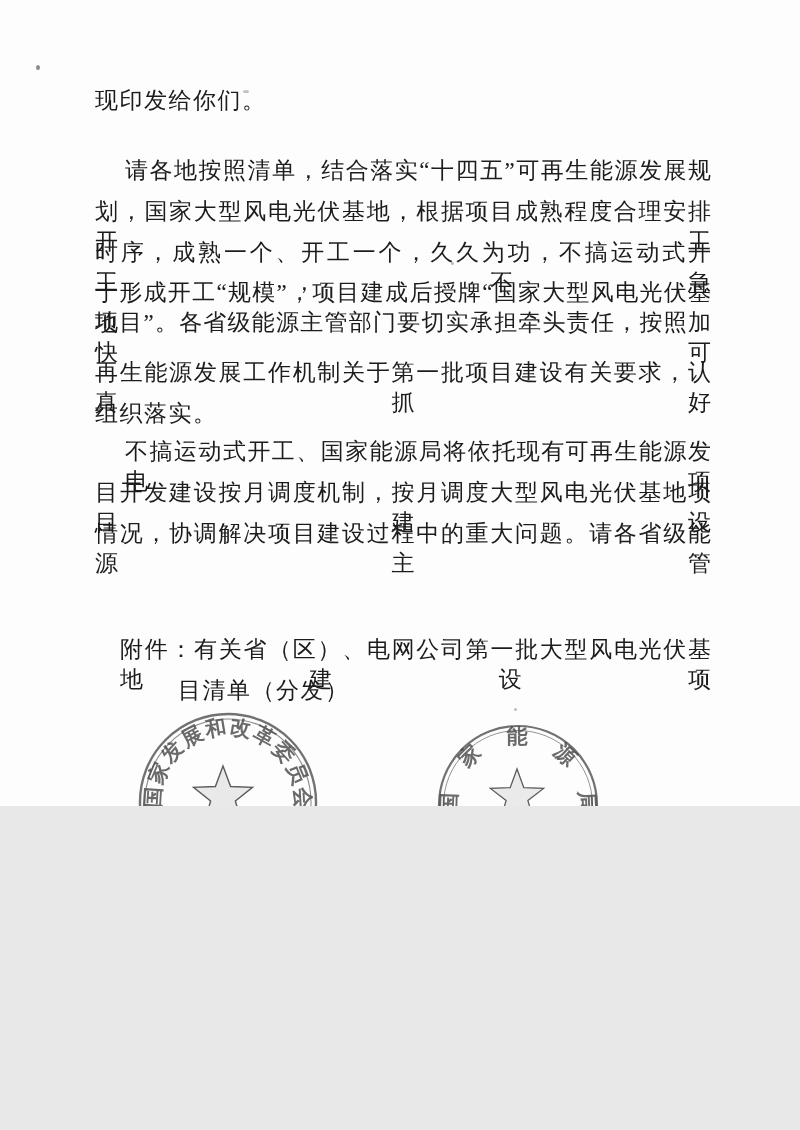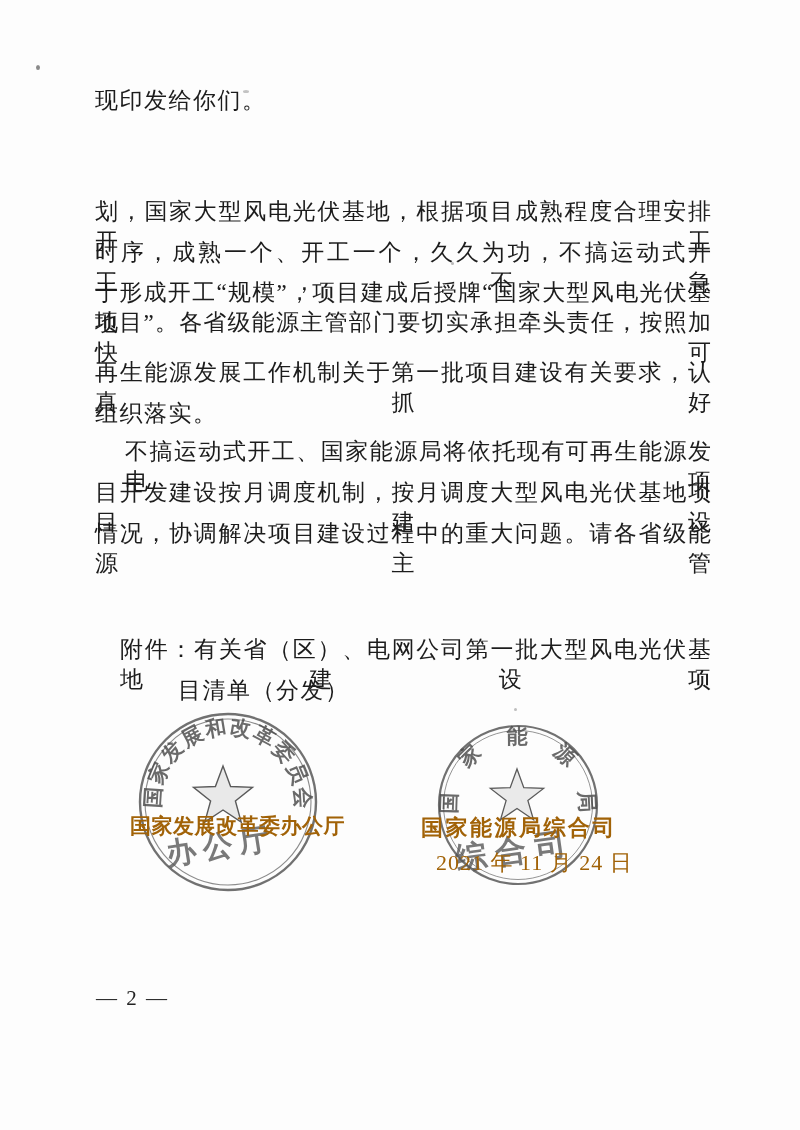--- a/index.html
+++ b/index.html
@@ -1,17 +1,17 @@
 <!DOCTYPE html>
 <html><head>
 <meta charset="utf-8">
 <style>
   html,body{margin:0;padding:0;background:#e8e8e8;}
   .page{
-    position:relative;width:800px;height:1130px;margin:0 auto;
+    position:relative;width:800px;height:806px;margin:0 auto;
     background:#fdfdfd;overflow:hidden;
     font-family:"Liberation Serif","DejaVu Serif",serif;
     color:#1c1c1c;
   }
   .doc-line{
     position:absolute;left:95px;font-size:23px;line-height:30px;
     color:#1c1c1c;letter-spacing:1px;
   }
   .full{
     width:617px;text-align:justify;text-align-last:justify;box-sizing:border-box;
@@ -45,20 +45,21 @@
 <body>
 
 <div class="page">
 
   <div class="speck s1"></div>
   <div class="speck s2"></div>
   <div class="speck s3"></div>
   <div class="speck s4"></div>
 
   <div class="doc-line partial" style="top:86px">现印发给你们。</div>
+  <div class="doc-line full indent" style="top:156px">请各地按照清单，结合落实“十四五”可再生能源发展规</div>
   <div class="doc-line full" style="top:197px">划，国家大型风电光伏基地，根据项目成熟程度合理安排开工</div>
   <div class="doc-line full" style="top:238px">时序，成熟一个、开工一个，久久为功，不搞运动式开工，不急</div>
   <div class="doc-line full" style="top:278px">于形成开工“规模”，项目建成后授牌“国家大型风电光伏基地</div>
   <div class="doc-line full" style="top:308px">项目”。各省级能源主管部门要切实承担牵头责任，按照加快可</div>
   <div class="doc-line partial" style="top:399px">组织落实。</div>
   <div class="doc-line full" style="top:358px">再生能源发展工作机制关于第一批项目建设有关要求，认真抓好</div>
   <div class="doc-line full indent" style="top:437px">不搞运动式开工、国家能源局将依托现有可再生能源发电项</div>
   <div class="doc-line full" style="top:478px">目开发建设按月调度机制，按月调度大型风电光伏基地项目建设</div>
   <div class="doc-line full" style="top:519px">情况，协调解决项目建设过程中的重大问题。请各省级能源主管</div>
 

